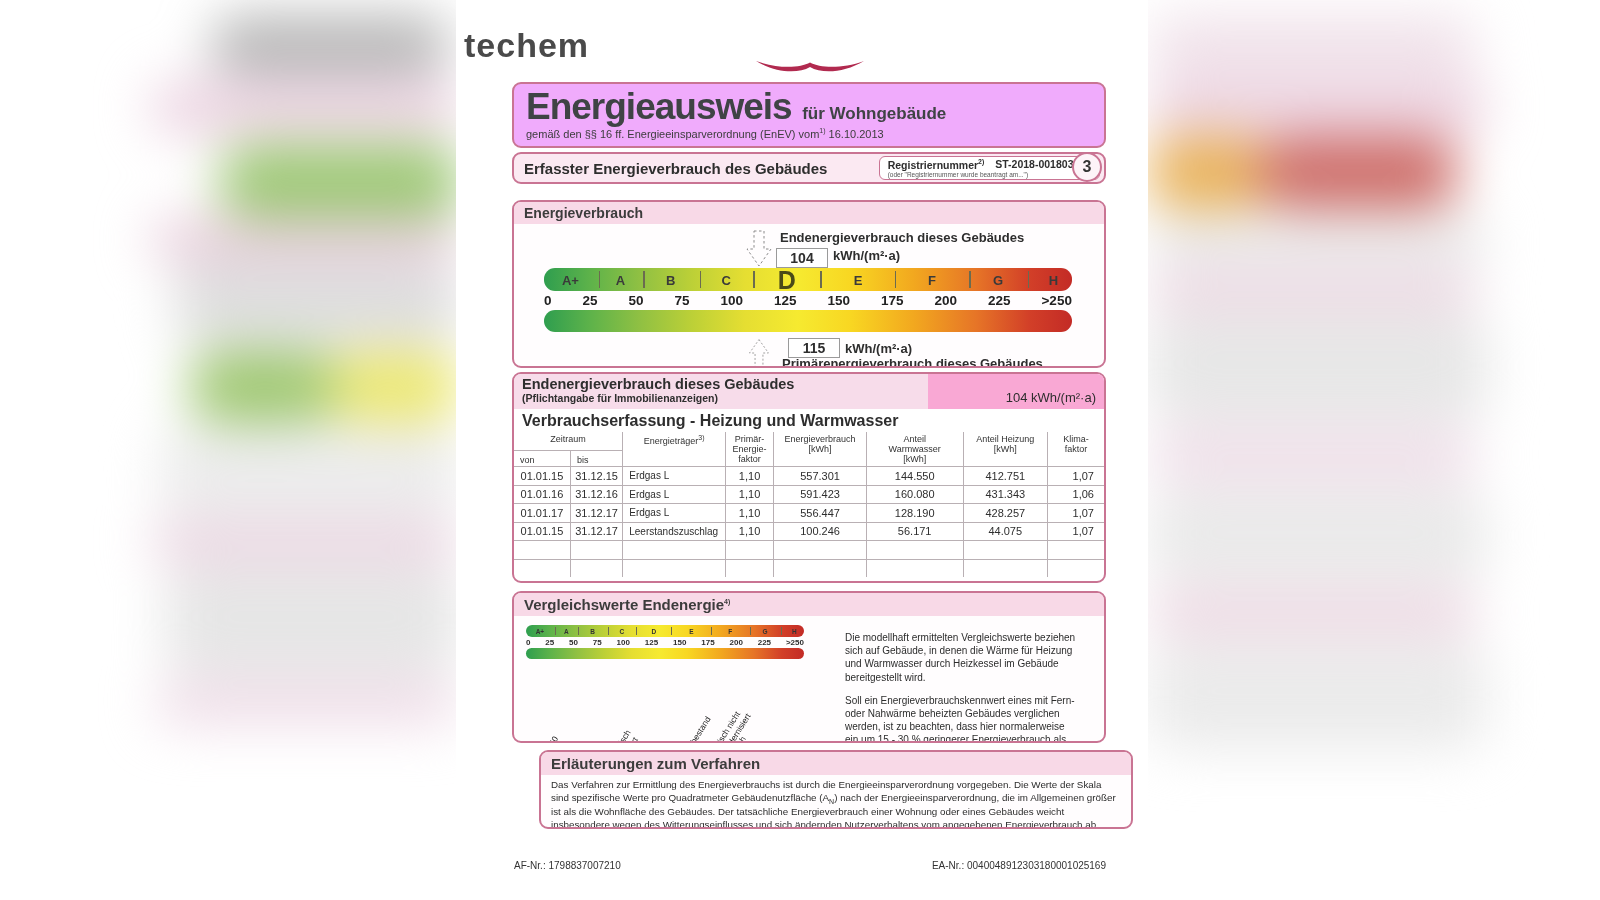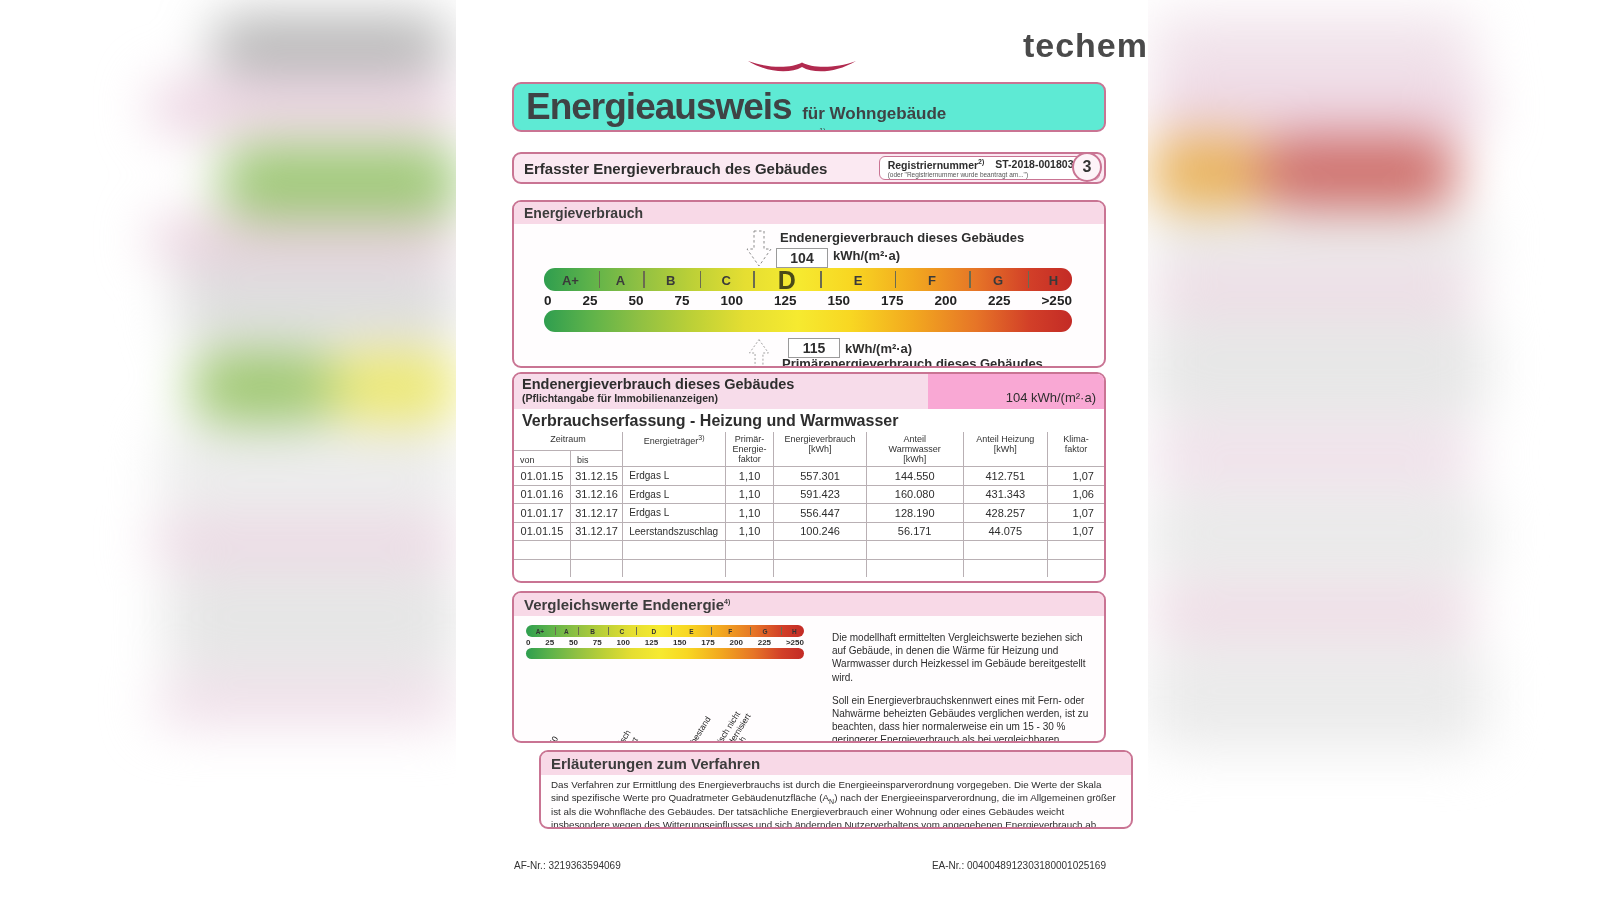--- a/index.html
+++ b/index.html
@@ -9,29 +9,29 @@
   
   .side{position:absolute;top:0;height:900px;overflow:hidden;}
   .side-left{left:0;width:456px;}
   .side-right{left:1148px;width:452px;}
   .blurwrap{position:absolute;inset:-40px;filter:blur(26px);}
   .blob{position:absolute;border-radius:30px;}
 
   
   .paper{position:absolute;left:456px;top:0;width:692px;height:900px;background:#ffffff;}
 
-  .logo{position:absolute;top:28px;left:0;width:100%;text-align:right;}
+  .logo{position:absolute;top:28px;left:8px;width:100%;text-align:left;}
   .logo-text{font-size:34px;font-weight:bold;letter-spacing:1px;color:#4a4a4a;line-height:1;}
   .logo-swoosh{display:block;margin:-2px auto 0;}
 
   .panel{position:absolute;left:56px;width:594px;border:2px solid #c97493;border-radius:9px;background:#fffdfe;box-sizing:border-box;overflow:hidden;}
   .pinkstrip{background:#f8d9e7;padding:3px 10px;font-weight:bold;color:#3c3c3c;}
 
   
-  .titlebox{top:82px;height:50px;background:#5eead4;}
+  .titlebox{top:82px;height:66px;background:#f0abfc;}
   .titlebox .trow{padding:4px 12px 0;}
   .bigtitle{font-size:37px;font-weight:bold;color:#3f4345;letter-spacing:-1px;line-height:1.0;display:inline;}
   .titlesuffix{font-size:17px;font-weight:bold;color:#3f4345;display:inline;margin-left:6px;}
   .subtitle{font-size:11px;color:#3c3c3c;padding:2px 12px 0;}
   sup{font-size:7px;}
 
   
   .sectionbar{top:152px;height:32px;background:#fbe9f2;display:flex;align-items:center;}
   .sectionbar-title{font-weight:bold;font-size:15px;padding-left:10px;flex:0 0 auto;}
   .regbox{margin-left:auto;margin-right:4px;border:1.5px solid #c97493;border-radius:6px;background:#fff;padding:1px 8px;line-height:1.1;}
@@ -94,21 +94,21 @@
   .minis{position:absolute;left:12px;top:32px;width:278px;}
   .miniletters{position:relative;height:12px;border-radius:6px;}
   .miniletters .lt{position:absolute;top:50%;transform:translate(-50%,-50%);font-weight:bold;font-size:6.5px;color:#333;}
   .miniletters .dv{position:absolute;top:2px;bottom:2px;width:1px;background:#6b6b50;}
   .mininums{display:flex;justify-content:space-between;font-weight:bold;font-size:8px;padding:1px 0;}
   .minibar{height:11px;border-radius:6px;}
   .rotlabels{position:absolute;left:12px;top:84px;width:278px;height:58px;}
   .rotlabels .rl{position:absolute;bottom:-58px;transform:rotate(-58deg);transform-origin:0 100%;
     font-size:8.5px;color:#222;white-space:pre-line;line-height:1.15;}
   .comparetext{position:absolute;left:318px;top:38px;width:258px;font-size:10px;line-height:1.32;color:#2c2c2c;}
-  .comparetext p{margin:0 0 10px;}
+  .comparetext p{margin:0 13px 10px;}
 
   
   .explainpanel{top:750px;height:79px;margin-left:27px;}
   .explainpanel .pinkstrip{font-size:15px;}
   .explaintext{font-size:9.8px;line-height:1.3;padding:4px 10px 0;color:#2c2c2c;}
   sub{font-size:7px;}
 
   
   .footnotes{position:absolute;left:58px;top:834px;width:592px;font-size:9px;color:#333;white-space:pre-line;line-height:1.35;}
   .idrow{position:absolute;left:58px;top:860px;width:592px;display:flex;justify-content:space-between;font-size:10px;color:#333;}
@@ -413,18 +413,18 @@
     </div>
 
     <div class="panel explainpanel">
       <div class="pinkstrip">Erläuterungen zum Verfahren</div>
       <div class="explaintext">
         <span>Das Verfahren zur Ermittlung des Energieverbrauchs ist durch die Energieeinsparverordnung vorgegeben. Die Werte der Skala sind spezifische Werte pro Quadratmeter Gebäudenutzfläche (A</span><sub>N</sub><span>) nach der Energieeinsparverordnung, die im Allgemeinen größer ist als die Wohnfläche des Gebäudes. Der tatsächliche Energieverbrauch einer Wohnung oder eines Gebäudes weicht insbesondere wegen des Witterungseinflusses und sich ändernden Nutzerverhaltens vom angegebenen Energieverbrauch ab.</span>
       </div>
     </div>
 
     <div class="idrow">
-      <span>AF-Nr.: 3219363594069</span>
+      <span>AF-Nr.: 1798837007210</span>
       <span>EA-Nr.: 0040048912303180001025169</span>
     </div>
 
   </div>
 </div>
 
 </body></html>

